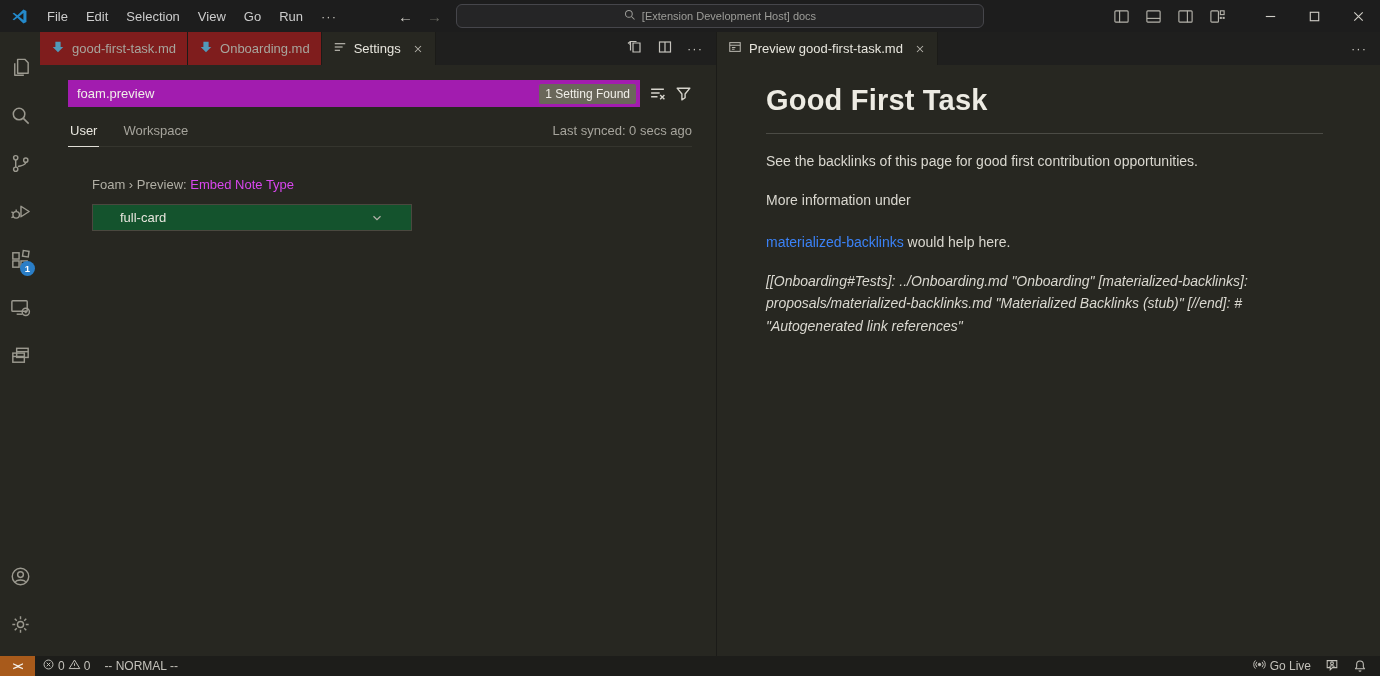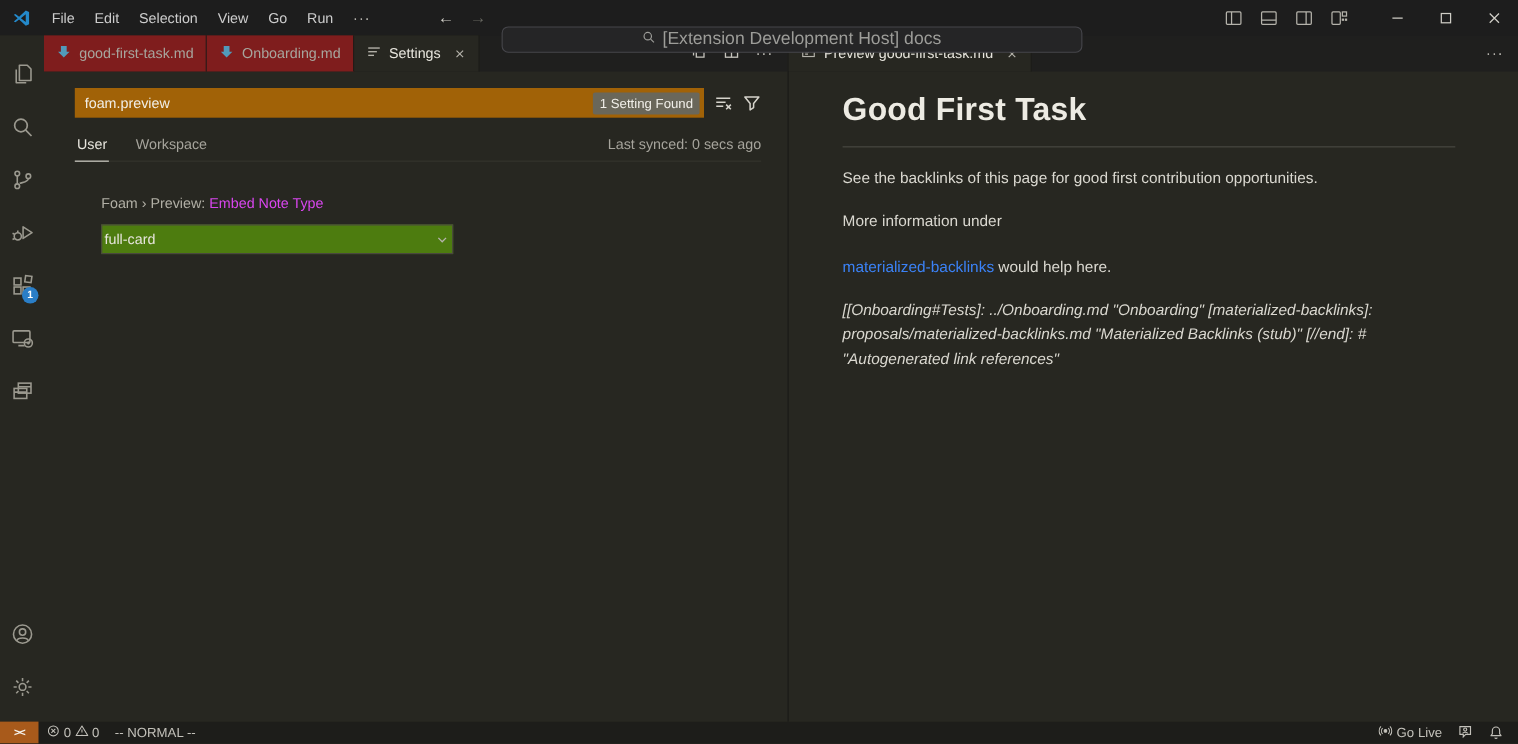--- a/index.html
+++ b/index.html
@@ -8,21 +8,21 @@
 
   
   .titlebar { height:32px; background:#1d1d1d; display:flex; align-items:center; color:#cccccc; font-size:13px; position:relative; }
   .vscode-logo { margin:0 10px 0 11px; display:flex; }
   .menus { display:flex; align-items:center; }
   .menus span { padding:0 9px; cursor:default; }
   .menu-more { color:#c5c3bc; letter-spacing:1px; }
   .nav-arrows { position:absolute; left:398px; top:0; height:32px; display:flex; align-items:center; gap:14px; font-size:15px; }
   .arrow-back { color:#cfcdc6; }
   .arrow-fwd { color:#66665f; }
-  .command-center { position:absolute; left:456px; top:4px; width:528px; height:24px; background:#252526; border:1px solid #46464b; border-radius:6px; display:flex; align-items:center; justify-content:center; gap:6px; color:#9d9d99; font-size:16px;margin-top:20px; }
+  .command-center { position:absolute; left:456px; top:4px; width:528px; height:24px; background:#252526; border:1px solid #46464b; border-radius:6px; display:flex; align-items:center; justify-content:center; gap:6px; color:#9d9d99; font-size:11px; }
   .window-right { margin-left:auto; display:flex; align-items:center; height:32px; }
   .layout-controls { display:flex; align-items:center; gap:15px; margin-right:22px; }
   .layout-controls svg, .winbtn svg { display:block; }
   .winbtn { width:44px; height:32px; display:flex; align-items:center; justify-content:center; }
 
   
   .main { display:flex; height:624px; }
   .activitybar { width:40px; display:flex; flex-direction:column; align-items:center; padding:11px 0 8px; background:#272721; }
   .ab-item { width:40px; height:48px; display:flex; align-items:center; justify-content:center; position:relative; color:#9b998f; }
   .ab-bottom { margin-top:auto; display:flex; flex-direction:column; align-items:center; }
@@ -33,32 +33,32 @@
 
   .tabbar { height:33px; background:#1f1f1e; display:flex; align-items:stretch; font-size:13px; color:#a7a59d; flex-shrink:0; }
   .tab { display:flex; align-items:center; padding:0 11px; gap:7px; background:#7f1d1d; border-right:1px solid #1b1b18; cursor:default; }
   .tab.active { background:#272721; color:#e7e5dd; }
   .tab .tab-close { display:flex; margin-left:4px; color:#b5b3ab; }
   .editor-actions { margin-left:auto; display:flex; align-items:center; gap:14px; padding-right:13px; color:#c5c3bc; }
 
   
   .settings-body { padding:15px 24px 0 28px; font-size:13px; }
   .search-row { display:flex; align-items:center; gap:9px; }
-  .search-input { flex:1; height:27px; background:#a16207; display:flex; align-items:center; padding:0 4px 0 9px; color:#f1efe9; }
+  .search-input { flex:1; height:27px; background:#a21caf; display:flex; align-items:center; padding:0 4px 0 9px; color:#f1efe9; }
   .search-text { flex:1; }
   .results-badge { background:#6a675a; color:#f1efe9; font-size:12px; padding:3px 6px; border-radius:2px; white-space:nowrap; }
   .search-row .sicon { color:#d6d4cc; display:flex; }
   .scope-row { display:flex; align-items:flex-start; margin-top:13px; border-bottom:1px solid #35352e; color:#a6a49c; }
   .scope-tab { padding:3px 2px 8px; margin-right:22px; }
   .scope-tab.active { color:#e8e6de; border-bottom:1px solid #e0ded6; margin-bottom:-1px; }
   .last-synced { margin-left:auto; padding-top:3px; }
   .setting-item { margin:30px 0 0 24px; }
   .setting-label { color:#b1afa5; }
   .setting-name { color:#d946ef; font-weight:normal;margin-top:12px; }
-  .setting-select { margin-top:12px; width:320px; height:27px; background:#4d7c0f; border:1px solid #4a483f; color:#e7e5dd; display:flex; align-items:center; padding:0 2px; }
+  .setting-select { margin-top:12px; width:320px; height:27px; background:#14532d; border:1px solid #4a483f; color:#e7e5dd; display:flex; align-items:center; padding:0 27px; }
   .setting-select .chev { margin-left:auto; display:flex; color:#b5b3ab; }
 
   
   .preview-body { padding:14px 57px 0 49px; font-size:14px; color:#dad8d0; line-height:1.5; }
   .preview-body h1 { font-size:29px; font-weight:600; color:#edebe3; padding-bottom:10px; border-bottom:1px solid #4b4b45; letter-spacing:0.2px; }
   .p1 { margin-top:17px; }
   .p2 { margin-top:18px; }
   .embed-card { border:1px solid #6f6f68; margin-top:17px; padding:4px 12px 16px 9px; }
   .embed-card h2 { font-size:20px; font-weight:600; color:#edebe3; margin-top:19px; padding-bottom:8px; border-bottom:1px solid #4b4b45; }
   .embed-card ul { margin:14px 0 2px; padding-left:30px; }

